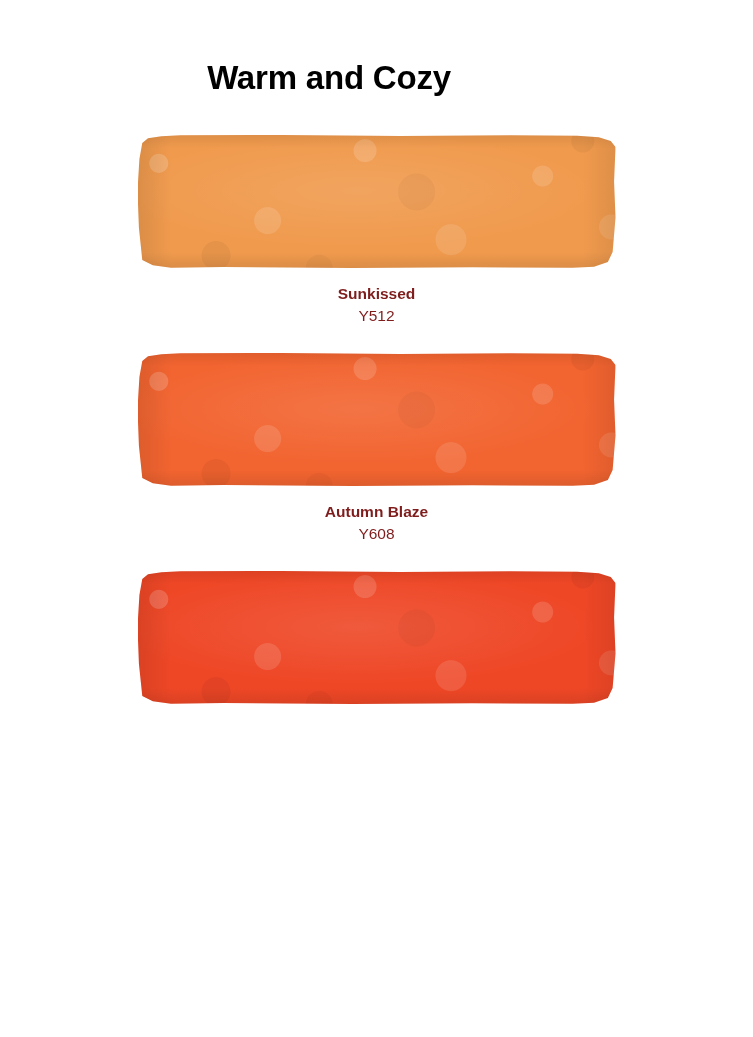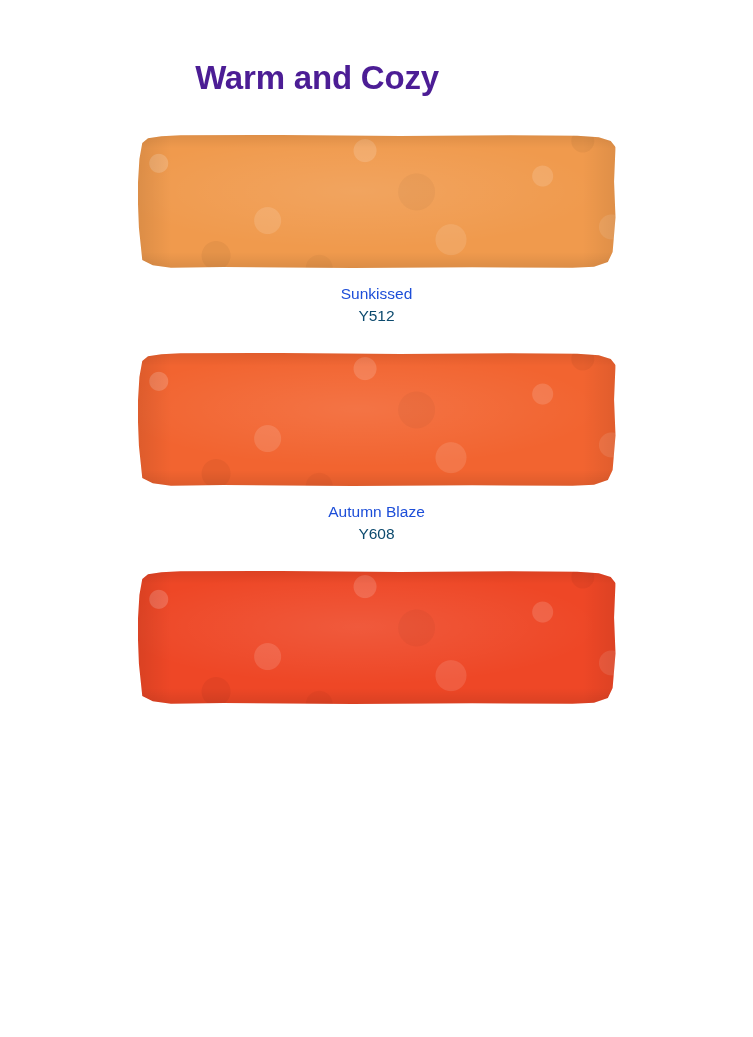--- a/index.html
+++ b/index.html
@@ -24,27 +24,27 @@
     width: 753px;
     height: 1037px;
     background: #ffffff;
     padding: 0;
   }
 
   
   .palette-title {
     position: absolute;
     top: 56px;
-    left: 4px;
+    left: 16px;
     width: 626px;
     text-align: center;
     font-size: 33px;
     font-weight: bold;
     letter-spacing: -0.2px;
-    color: #4c1d95;
+    color: #000000;
     line-height: 44px;
   }
 
   
   .swatch-list {
     position: absolute;
     top: 135px;
     left: 0;
     width: 753px;
   }
@@ -118,28 +118,28 @@
     position: absolute;
     left: 0;
     top: 148px;
     width: 753px;
     text-align: center;
   }
 
   .swatch-name {
     font-size: 15.5px;
     line-height: 22px;
-    color: #1d4ed8;
-    font-weight: normal;
+    color: #7f1d1d;
+    font-weight: bold;
   }
 
   .swatch-code {
     font-size: 15.5px;
     line-height: 22px;
-    color: #0c4a6e;
+    color: #7f1d1d;
     font-weight: normal;
   }
 </style>
 </head>
 <body style="background-color: rgb(255, 255, 255);">
 
 <div class="page">
 
   <h1 class="palette-title">Warm and Cozy</h1>
 

